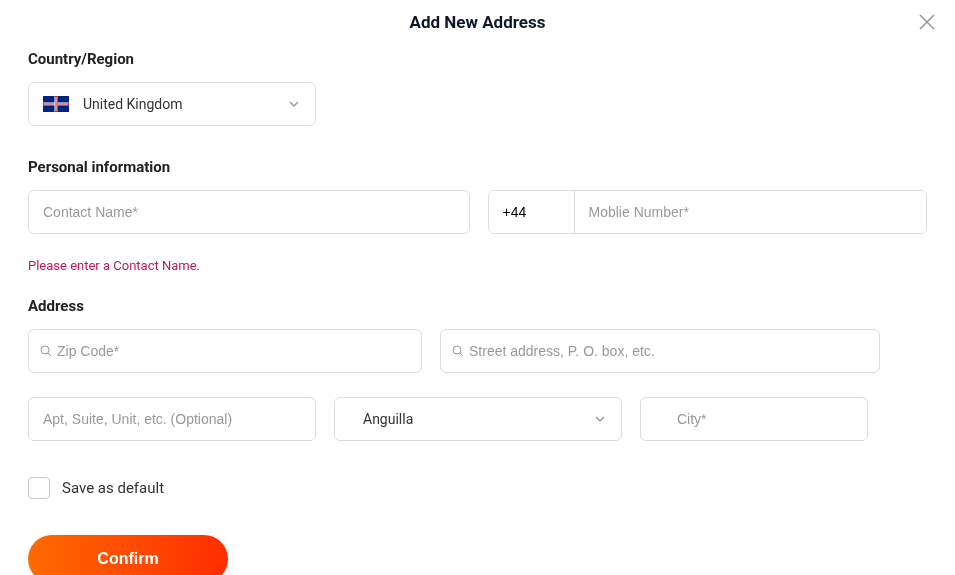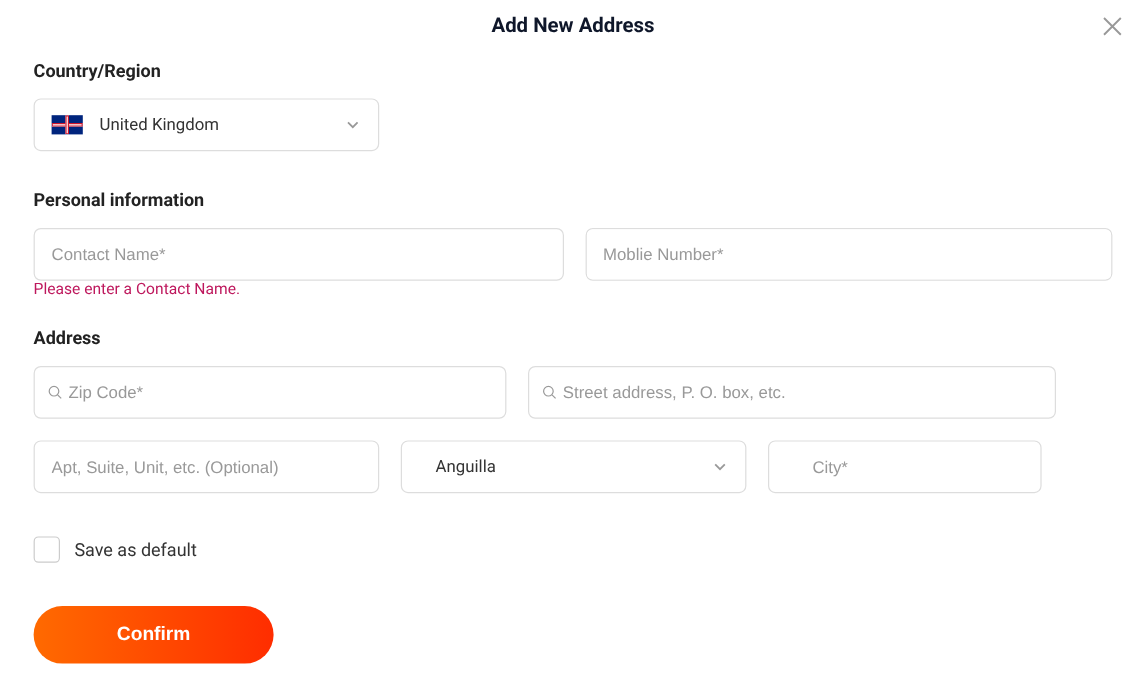--- a/index.html
+++ b/index.html
@@ -80,21 +80,21 @@
       left: 50%;
       top: 0;
       transform: translateX(-50%);
       box-shadow: 0 0 0 1px #cf142b inset;
     }
     .country-name { font-size: 14px; color: #333; }
     .chev { width: 14px; height: 14px; }
     .row {
       display: flex;
       gap: 18px;
-      margin-bottom: 0;
+      margin-bottom: 24px;
     }
     .input {
       height: 44px;
       border: 1px solid #ddd;
       border-radius: 6px;
       padding: 0 14px;
       font-size: 14px;
       color: #333;
       outline: none;
       background: #fff;
@@ -226,20 +226,21 @@
   </div>
   <svg class="chev" viewBox="0 0 14 14" fill="none">
     <path d="M3 5 L7 9 L11 5" stroke="#999" stroke-width="1.5" fill="none"></path>
   </svg>
 </div>
 
 <div class="section-label">Personal information</div>
 <div class="row">
   <input class="input contact-name" type="text" placeholder="Contact Name*" style="">
   <div class="phone-group">
+    <input class="phone-code" type="text" value="+44" style="">
     <input class="phone-number" type="text" placeholder="Moblie Number*" style="">
   </div>
 </div>
 <div class="helper-text">Please enter a Contact Name.</div>
 
 <div class="section-label addr-sect">Address</div>
 <div class="addr-block">
   <div class="row">
     <div class="search-input-wrap zip-wrap">
       <svg class="search-icon" viewBox="0 0 12 12" fill="none">

